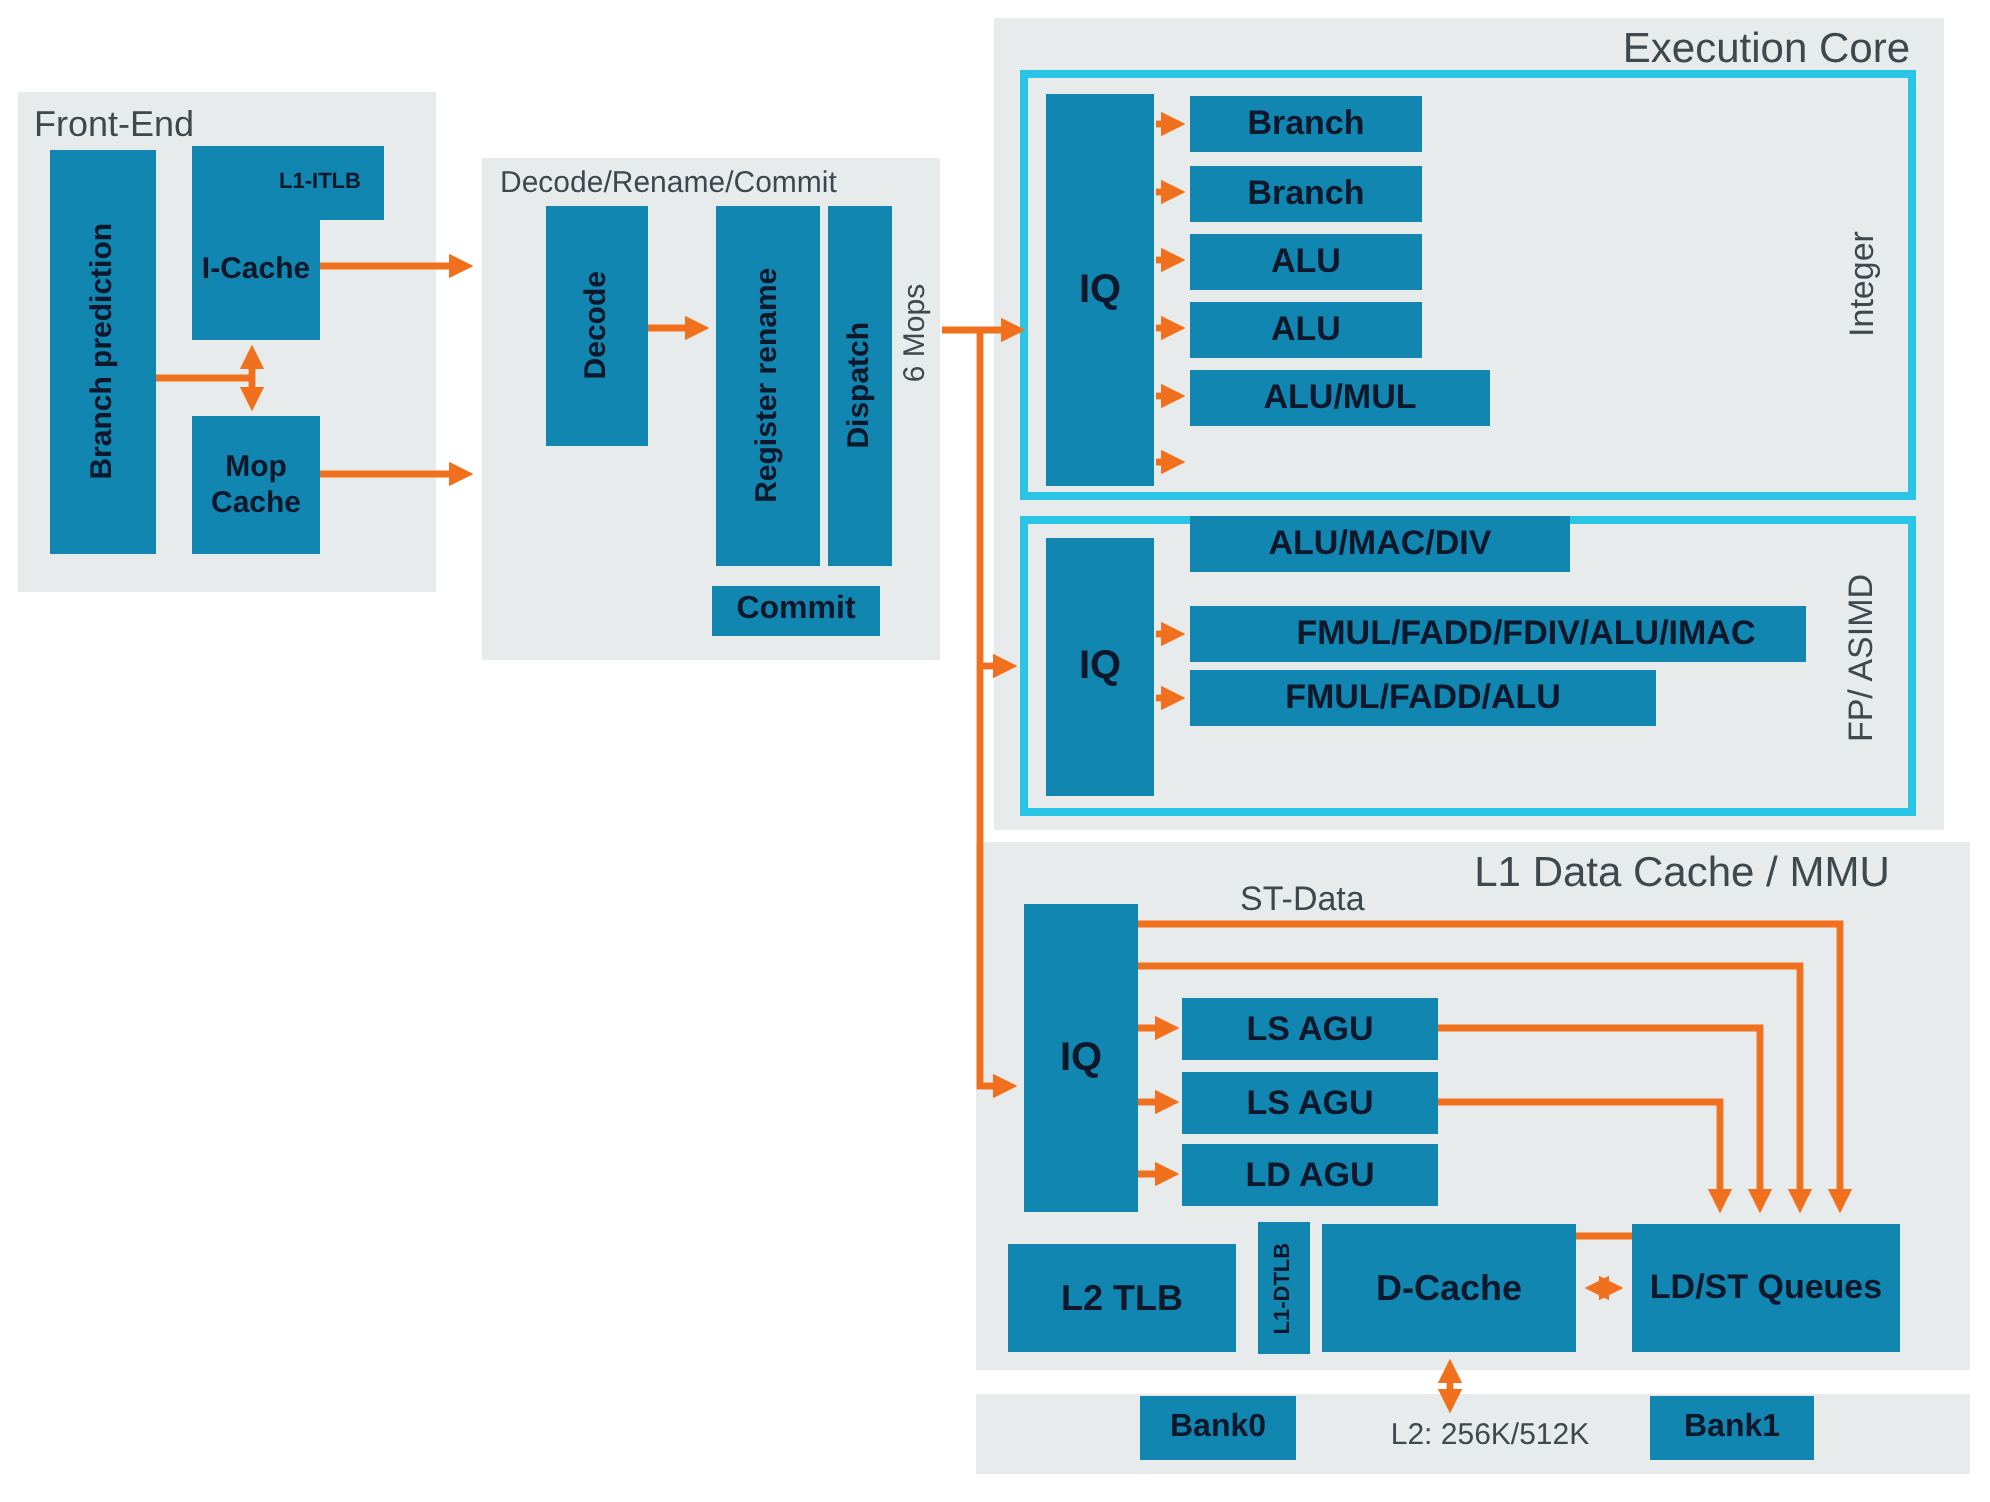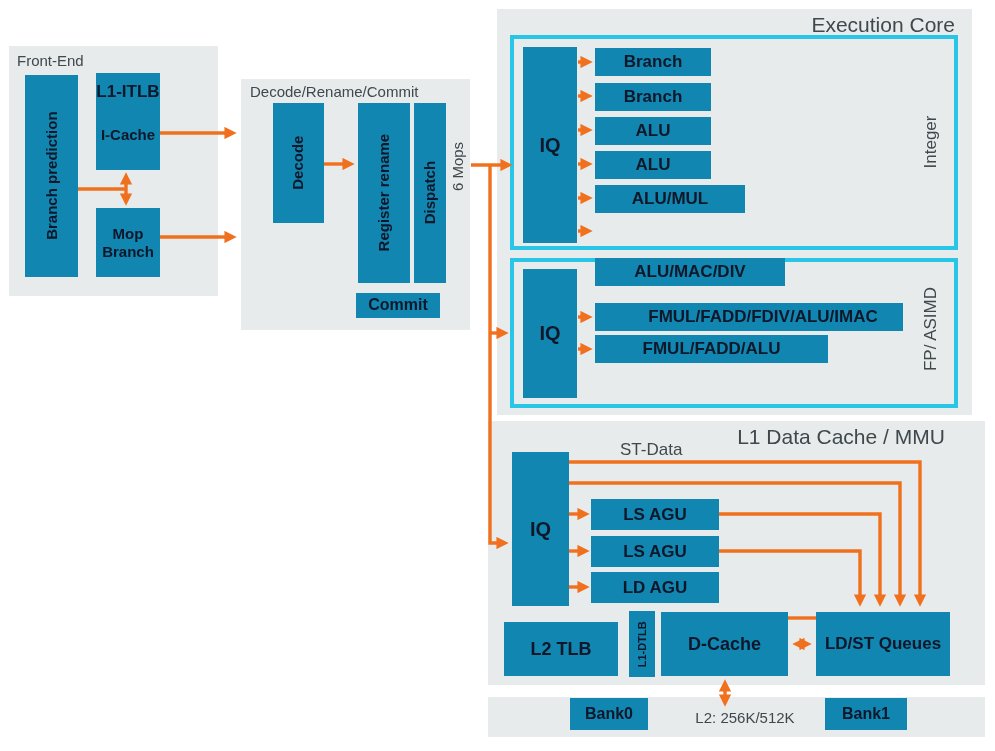--- a/index.html
+++ b/index.html
@@ -33,33 +33,33 @@
 
   <div class="section" style="left:9px;top:46px;width:209px;height:250px;"></div>
   <div class="section" style="left:241px;top:79px;width:229px;height:251px;"></div>
   <div class="section" style="left:497px;top:9px;width:475px;height:406px;"></div>
   <div class="section" style="left:488px;top:421px;width:497px;height:264px;"></div>
   <div class="section" style="left:488px;top:697px;width:497px;height:40px;"></div>
 
   <div class="cyanbox" style="left:510px;top:35px;width:448px;height:215px;"></div>
   <div class="cyanbox" style="left:510px;top:258px;width:448px;height:150px;"></div>
 
-  <div class="sec-title" style="left:17px;top:52px;font-size:15px;">Front-End</div>
+  <div class="sec-title" style="left:17px;top:52px;font-size:18px;">Front-End</div>
   <div class="sec-title" style="left:250px;top:83px;font-size:15px;text-align:center;">Decode/Rename/Commit</div>
   <div class="sec-title" style="left:700px;top:13px;width:255px;text-align:right;font-size:21px;">Execution Core</div>
   <div class="sec-title" style="left:700px;top:425px;width:282px;text-align:center;font-size:21px;">L1 Data Cache / MMU</div>
   <div class="sec-title" style="left:620px;top:440px;font-size:17px;">ST-Data</div>
   <div class="sec-title" style="left:680px;top:709px;width:130px;text-align:center;font-size:15px;">L2: 256K/512K</div>
 
   <div class="box vert" style="left:25px;top:75px;width:53px;height:202px;font-size:15px;">
       <span>Branch prediction</span>
     </div>
-  <div class="box" style="left:96px;top:73px;width:64px;height:37px;font-size:17px;">L1-ITLB</div>
+  <div class="box" style="left:96px;top:73px;width:64px;height:37px;font-size:11px;padding-left:32px;">L1-ITLB</div>
   <div class="box" style="left:96px;top:100px;width:64px;height:70px;font-size:15px;">I-Cache</div>
-  <div class="box" style="left:96px;top:208px;width:64px;height:69px;font-size:15px;padding:0 8px;box-sizing:border-box;">Mop Branch</div>
+  <div class="box" style="left:96px;top:208px;width:64px;height:69px;font-size:15px;padding:0 8px;box-sizing:border-box;">Mop Cache</div>
 
   <div class="box vert" style="left:273px;top:103px;width:51px;height:120px;font-size:15px;">
       <span>Decode</span>
     </div>
   <div class="box vert" style="left:358px;top:103px;width:52px;height:180px;font-size:15px;">
       <span>Register rename</span>
     </div>
   <div class="box vert" style="left:414px;top:103px;width:32px;height:180px;font-size:15px;">
       <span>Dispatch</span>
     </div>

